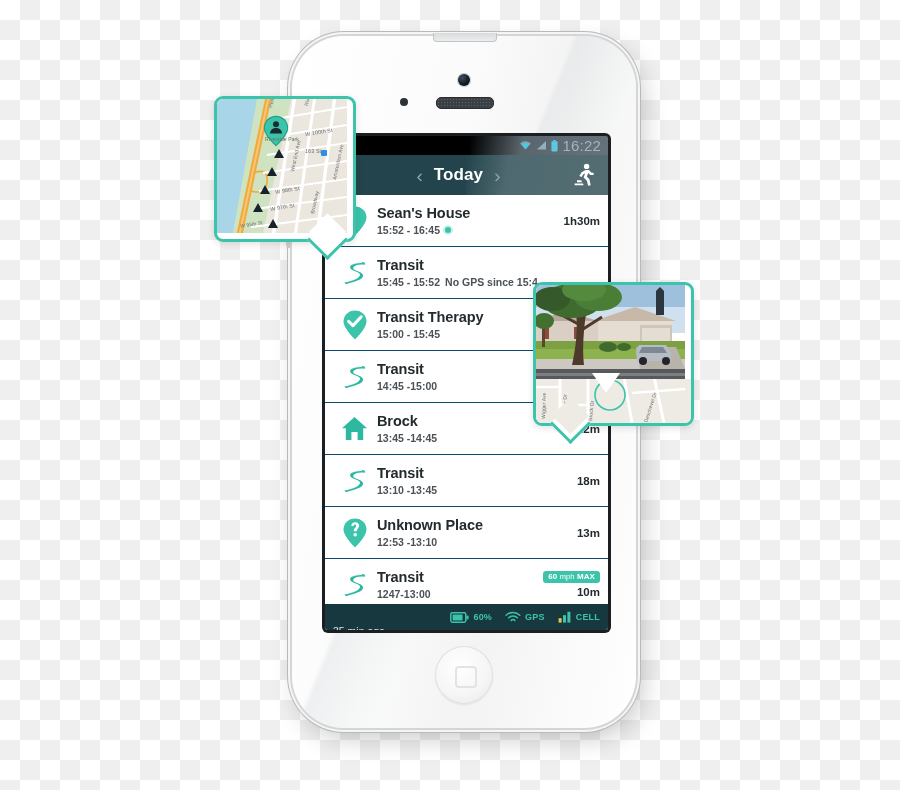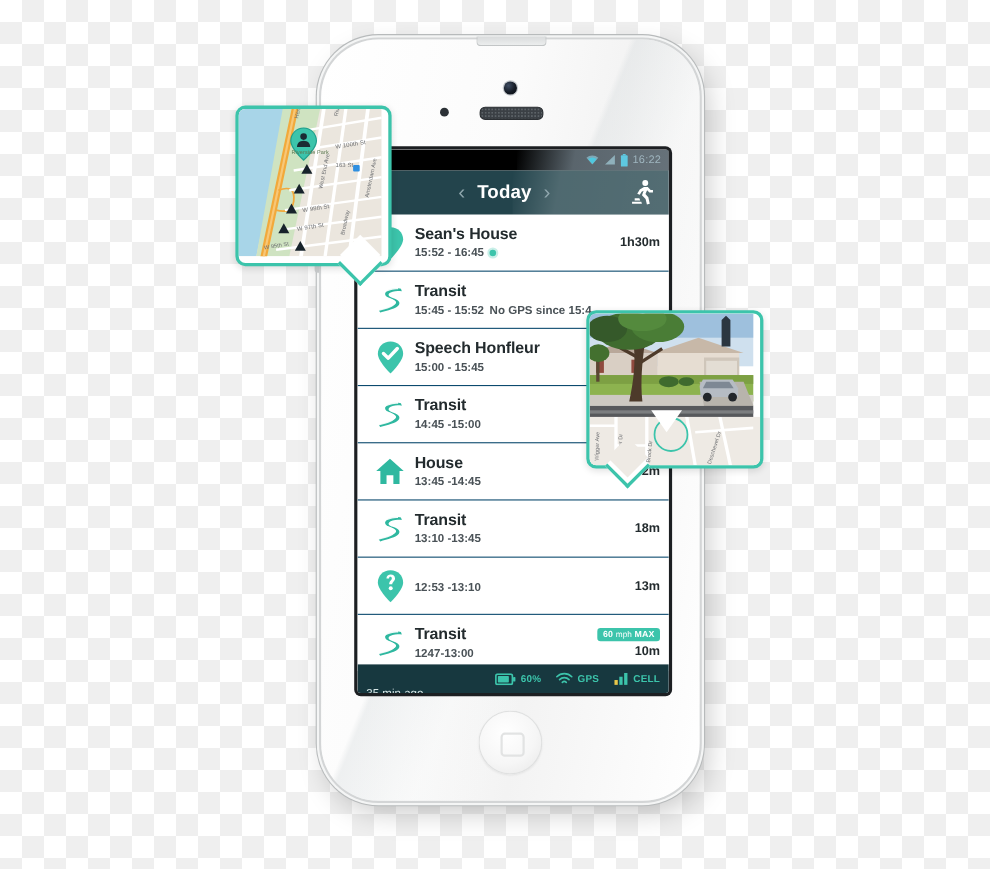--- a/index.html
+++ b/index.html
@@ -132,21 +132,21 @@
   }
   .statusbar-tint {
     position: absolute;
     right: 0; top: 0; bottom: 0;
     width: 138px;
     background: linear-gradient(100deg, rgba(120,135,145,0) 0%, rgba(120,135,145,0.75) 38%, rgba(128,142,152,0.8) 100%);
   }
   .sb-items { position: relative; display: flex; align-items: center; gap: 4px; }
   .sb-time {
     color: #9fb5bf;
-    font-size: 10px;
+    font-size: 15px;
     letter-spacing: 0.2px;
     font-family: "Liberation Sans", sans-serif;
   }
   .sb-ico { display: block; }
 
   
   .appbar {
     height: 40px;
     background: #23444c;
     display: flex;
@@ -456,21 +456,21 @@
         </div>
 
         <div class="row">
           <div class="row-ico">
             <svg width="26" height="32" viewBox="0 0 26 32">
               <path d="M13 1.5 C6.4 1.5 1.5 6.4 1.5 12.6 C1.5 19.6 13 30.5 13 30.5 C13 30.5 24.5 19.6 24.5 12.6 C24.5 6.4 19.6 1.5 13 1.5 Z" fill="#3cc4ab"></path>
               <path d="M6.6 12.4 L11.0 16.6 L19.2 7.8" stroke="#ffffff" stroke-width="3.1" fill="none" stroke-linecap="round" stroke-linejoin="round"></path>
             </svg>
           </div>
           <div class="row-body">
-            <div class="row-title">Speech Honfleur</div>
+            <div class="row-title">Transit Therapy</div>
             <div class="row-sub">
               <span>15:00 - 15:45</span>
             </div>
           </div>
           <div class="row-right">
             <span class="row-dur"></span>
           </div>
         </div>
 
         <div class="row">
@@ -491,21 +491,21 @@
           </div>
         </div>
 
         <div class="row">
           <div class="row-ico">
             <svg width="27" height="25" viewBox="0 0 27 25">
               <path d="M13.5 1 L26 12.2 L22.2 12.2 L22.2 24 L16.6 24 L16.6 16 L10.4 16 L10.4 24 L4.8 24 L4.8 12.2 L1 12.2 Z" fill="#2fb8a0"></path>
             </svg>
           </div>
           <div class="row-body">
-            <div class="row-title">House</div>
+            <div class="row-title">Brock</div>
             <div class="row-sub">
               <span>13:45 -14:45</span>
             </div>
           </div>
           <div class="row-right">
             <span class="row-dur">1h2m</span>
           </div>
         </div>
 
         <div class="row">
@@ -528,20 +528,21 @@
 
         <div class="row">
           <div class="row-ico">
             <svg width="26" height="32" viewBox="0 0 26 32">
               <path d="M13 1.5 C6.4 1.5 1.5 6.4 1.5 12.6 C1.5 19.6 13 30.5 13 30.5 C13 30.5 24.5 19.6 24.5 12.6 C24.5 6.4 19.6 1.5 13 1.5 Z" fill="#3cc4ab"></path>
               <path d="M9.3 9.0 C9.3 6.5 11.1 5.2 13.2 5.2 C15.5 5.2 17.1 6.6 17.1 8.8 C17.1 11.2 14.6 11.9 14.6 14.2 L11.8 14.2 C11.8 10.9 14.2 10.5 14.2 8.9 C14.2 7.9 13.7 7.4 12.9 7.4 C12.1 7.4 11.7 8.0 11.7 9.0 Z" fill="#ffffff"></path>
               <circle cx="13.2" cy="17.8" r="1.8" fill="#ffffff"></circle>
             </svg>
           </div>
           <div class="row-body">
+            <div class="row-title">Unknown Place</div>
             <div class="row-sub">
               <span>12:53 -13:10</span>
             </div>
           </div>
           <div class="row-right">
             <span class="row-dur">13m</span>
           </div>
         </div>
 
         <div class="row" style="border-bottom:none;">

